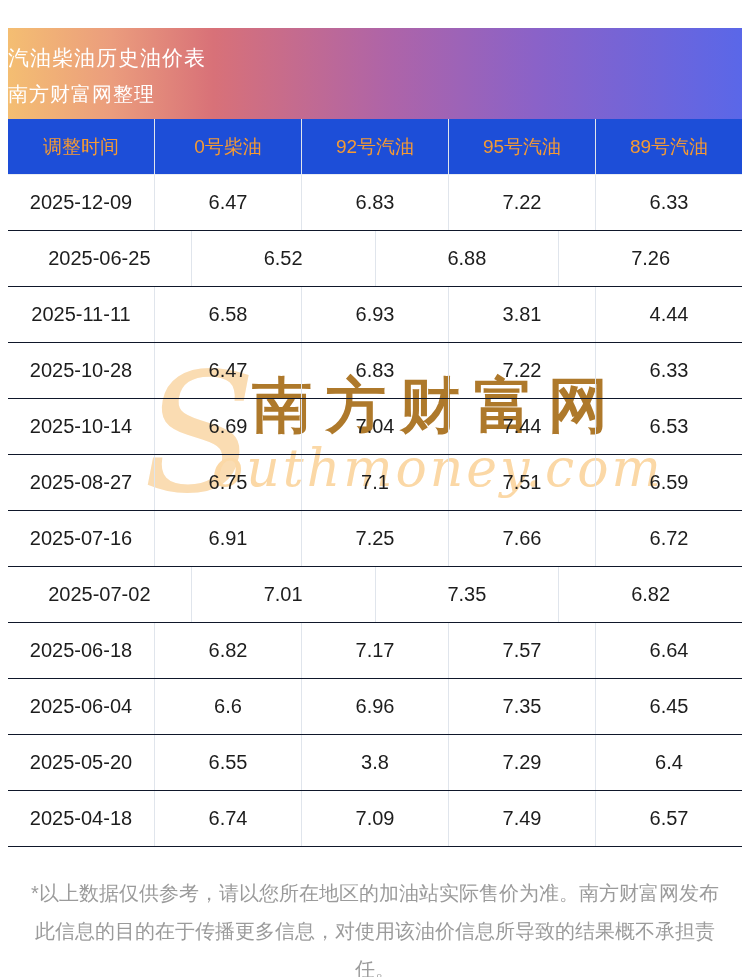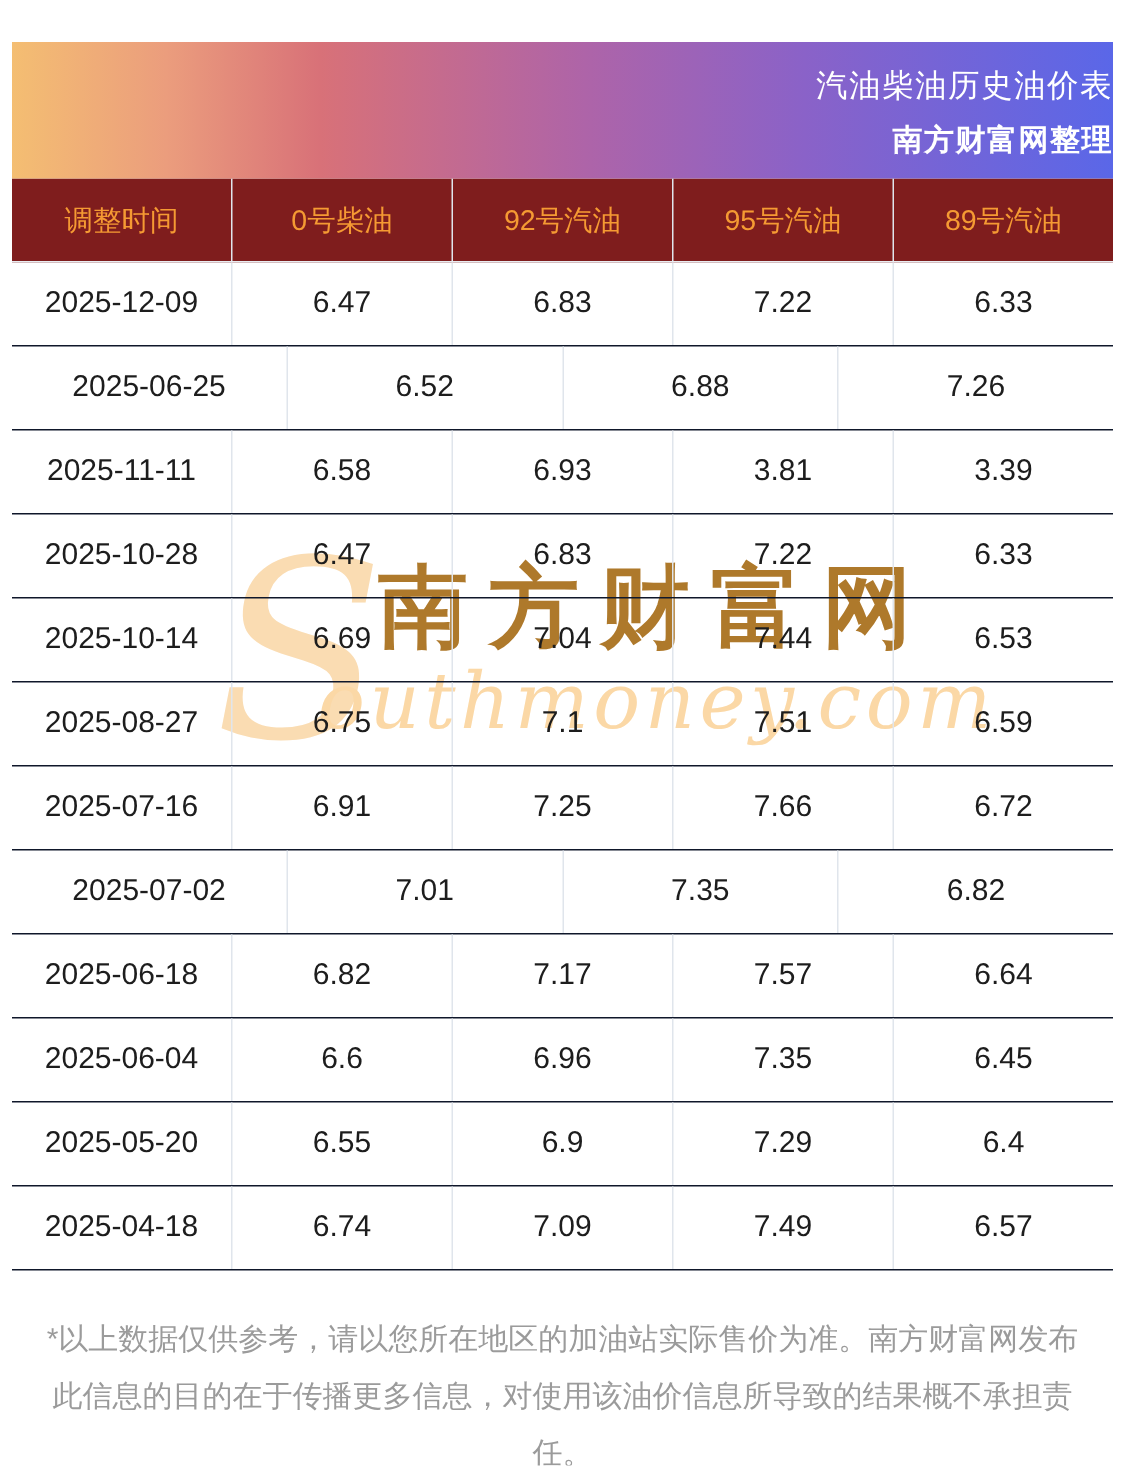--- a/index.html
+++ b/index.html
@@ -12,41 +12,41 @@
   }
 
   
   .banner {
     margin: 28px 8px 0 8px;
     height: 91px;
     background: linear-gradient(90deg,
       #f4be72 0%, #eb9d7d 14%, #d87178 28%,
       #ae64a8 52%, #8a62c8 72%, #5a67e8 100%);
     color: #ffffff;
-    text-align: right;
+    text-align: left;
     position: relative;
     z-index: 2;
   }
   .banner .t1 { padding-top: 15px; font-size: 21px; line-height: 30px; font-weight: 400; letter-spacing: 1px; }
-  .banner .t2 { font-size: 20px; line-height: 43px; font-weight: 700; letter-spacing: 1px; }
+  .banner .t2 { font-size: 20px; line-height: 43px; font-weight: 400; letter-spacing: 1px; }
 
   
   .price-table {
     margin: 0 8px;
     position: relative;
     z-index: 1;
   }
   .trow { display: flex; height: 56px; border-bottom: 1px solid #0f172a; background: transparent; }
   .trow .cell {
     flex: 1 1 0;
     display: flex; align-items: center; justify-content: center;
     font-size: 20px; color: #1d1d1d;
   }
   .trow .cell + .cell { border-left: 1px solid #e0e5ec; }
-  .thead { background: #7f1d1d; border-bottom: 1px solid #e9edf2; }
+  .thead { background: #1d4ed8; border-bottom: 1px solid #e9edf2; }
   .thead .cell { color: #f59a33; font-size: 19px; }
 
   
   .watermark { position: absolute; left: 0; top: 0; width: 750px; height: 977px; z-index: 0; pointer-events: none; }
   .wm-s {
     position: absolute; left: 143px; top: 352px;
     font-family: "DejaVu Serif", serif; font-style: italic;
     font-size: 165px; line-height: 1;
     color: #fadcb2;
   }
@@ -111,21 +111,21 @@
     <div class="cell">6.52</div>
     <div class="cell">6.88</div>
     <div class="cell">7.26</div>
   </div>
 
   <div class="trow">
     <div class="cell">2025-11-11</div>
     <div class="cell">6.58</div>
     <div class="cell">6.93</div>
     <div class="cell">3.81</div>
-    <div class="cell">3.39</div>
+    <div class="cell">4.44</div>
   </div>
 
   <div class="trow">
     <div class="cell">2025-10-28</div>
     <div class="cell">6.47</div>
     <div class="cell">6.83</div>
     <div class="cell">7.22</div>
     <div class="cell">6.33</div>
   </div>
 
@@ -172,21 +172,21 @@
     <div class="cell">2025-06-04</div>
     <div class="cell">6.6</div>
     <div class="cell">6.96</div>
     <div class="cell">7.35</div>
     <div class="cell">6.45</div>
   </div>
 
   <div class="trow">
     <div class="cell">2025-05-20</div>
     <div class="cell">6.55</div>
-    <div class="cell">6.9</div>
+    <div class="cell">3.8</div>
     <div class="cell">7.29</div>
     <div class="cell">6.4</div>
   </div>
 
   <div class="trow">
     <div class="cell">2025-04-18</div>
     <div class="cell">6.74</div>
     <div class="cell">7.09</div>
     <div class="cell">7.49</div>
     <div class="cell">6.57</div>

